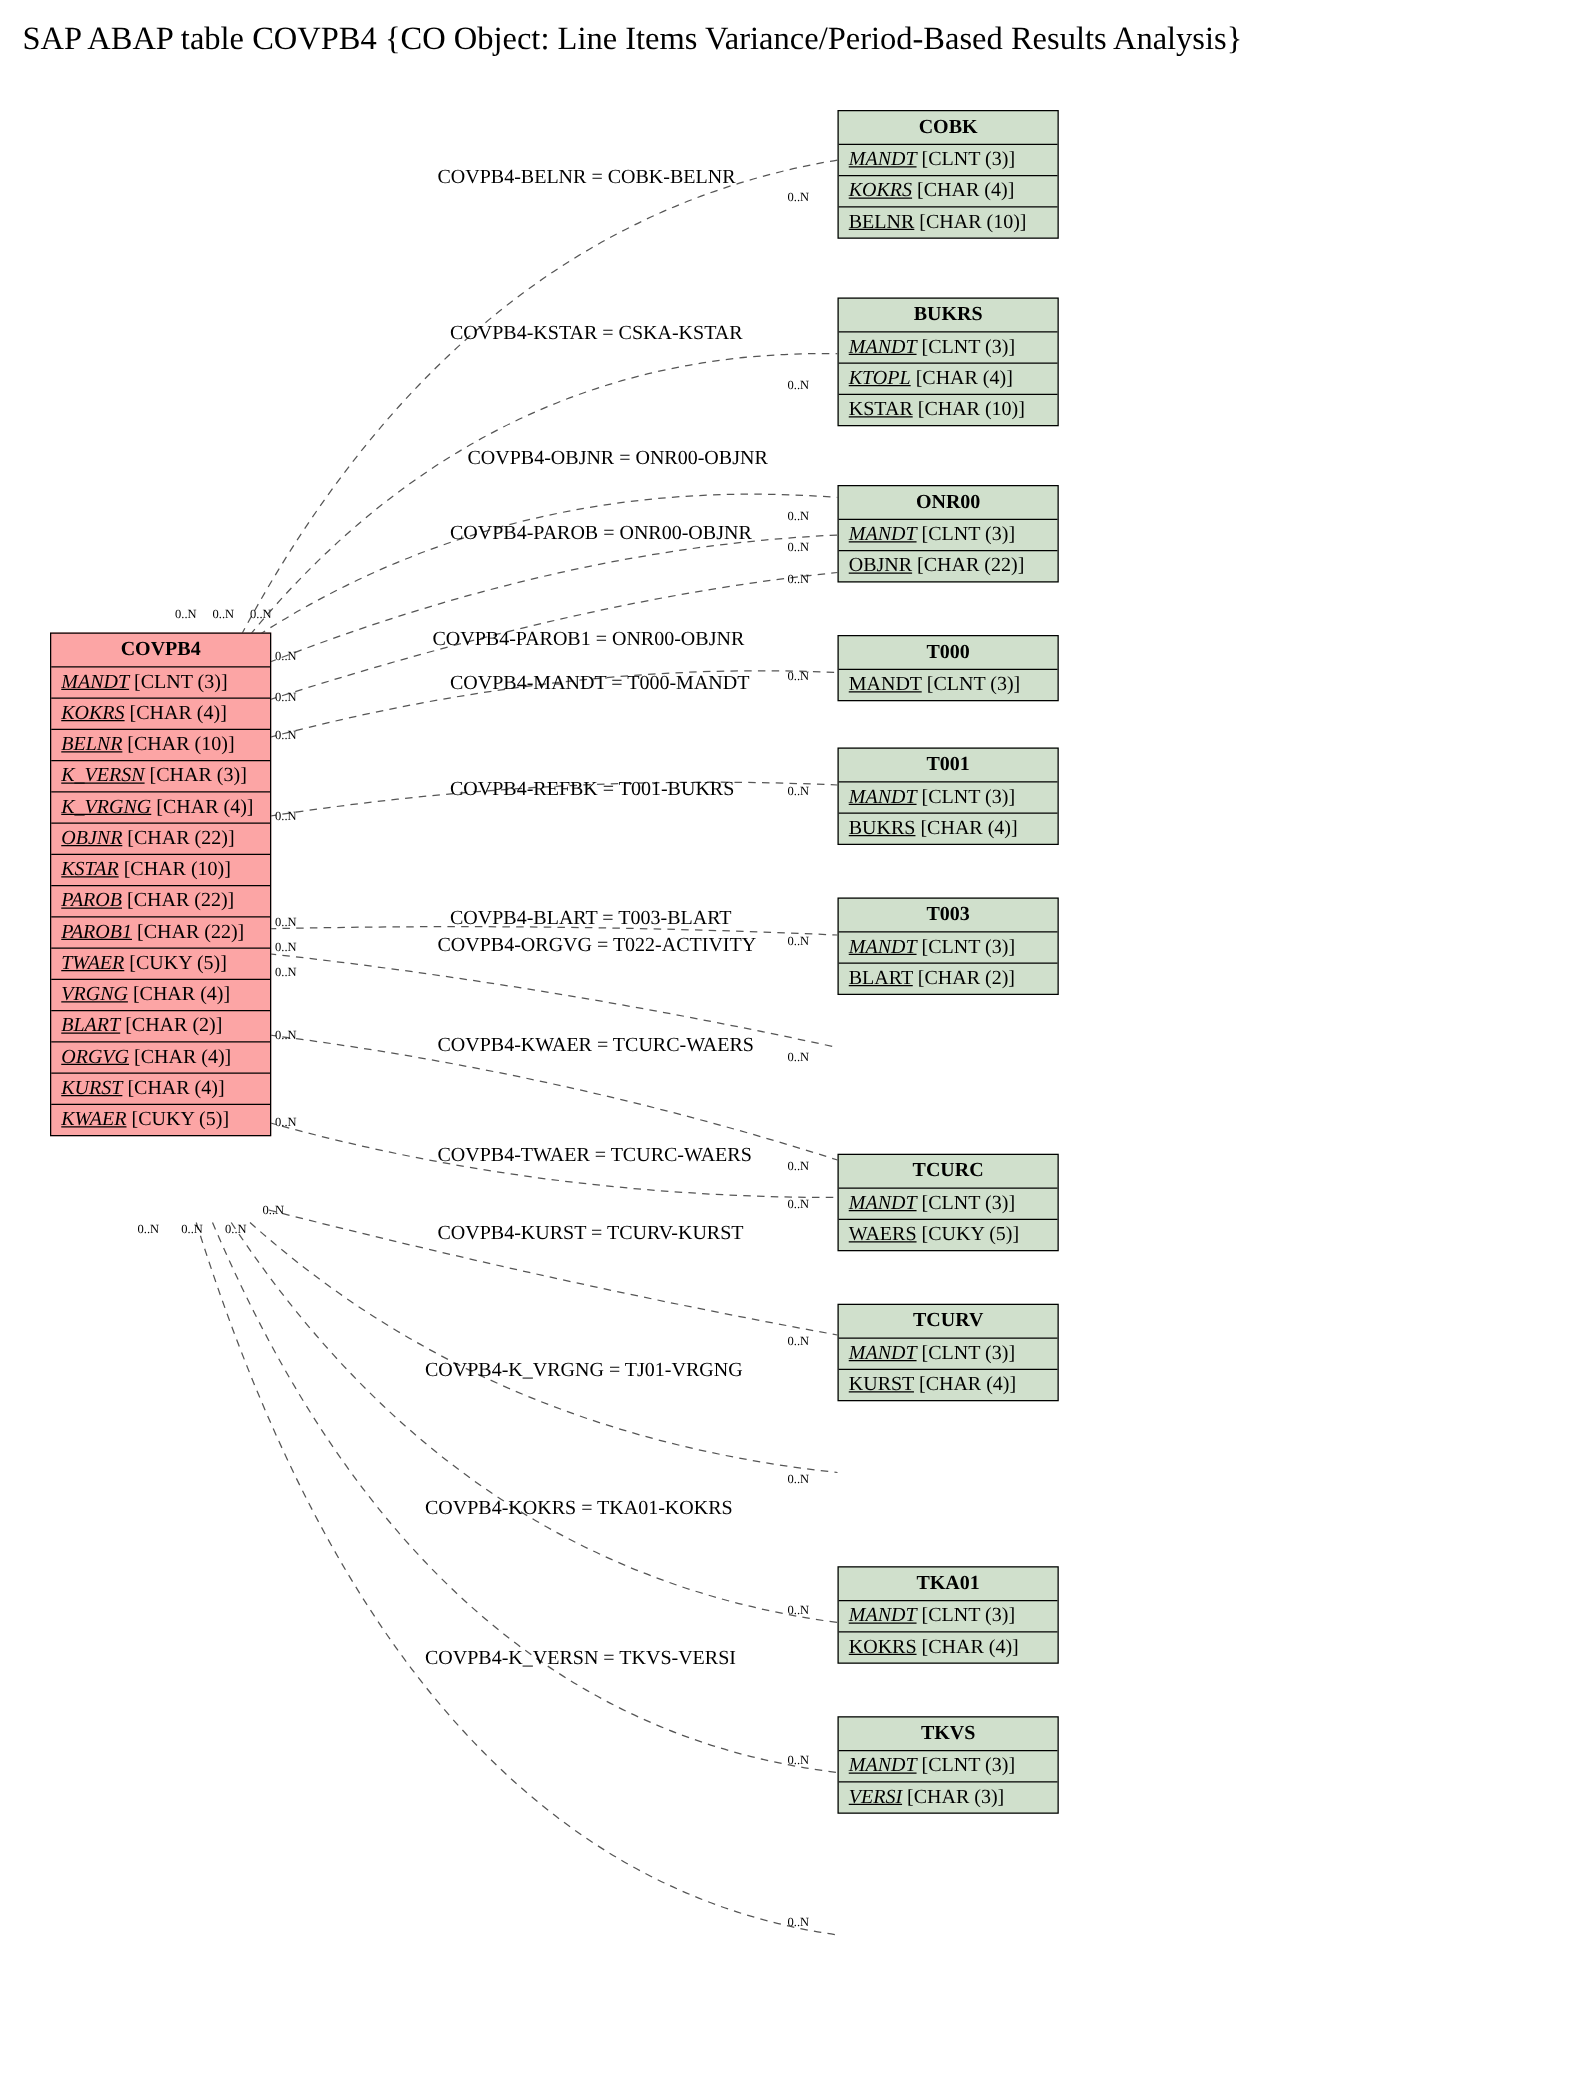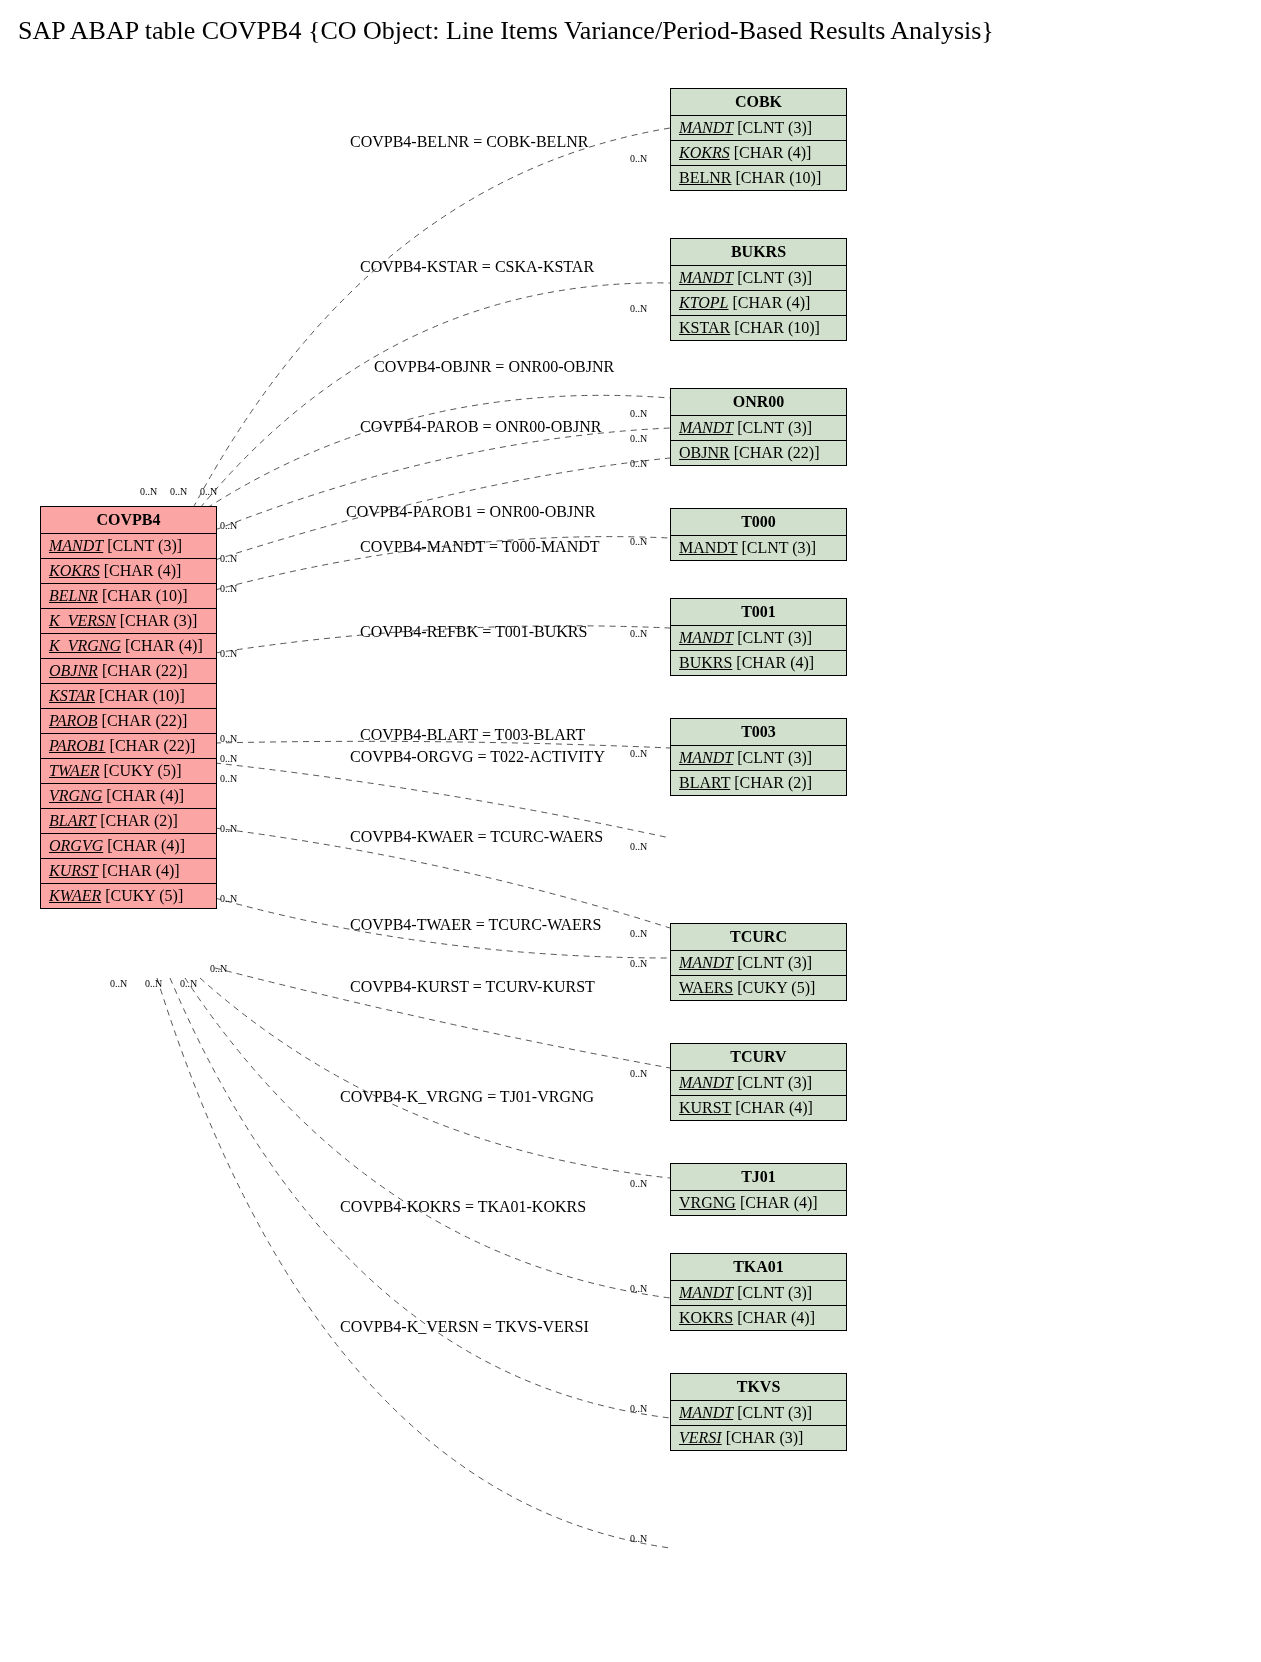--- a/index.html
+++ b/index.html
@@ -144,24 +144,20 @@
   <div class="entity ref-entity" id="ref-7" style="left:660px; top:865px; width:175px;">
       <div class="entity-header">TCURC</div>
       <div class="entity-row"><span class="fn">MANDT</span><span> [CLNT (3)]</span></div>
       <div class="entity-row"><span style="font-style: normal; text-decoration: underline;">WAERS</span><span> [CUKY (5)]</span></div>
     </div>
   <div class="entity ref-entity" id="ref-8" style="left:660px; top:985px; width:175px;">
       <div class="entity-header">TCURV</div>
       <div class="entity-row"><span class="fn">MANDT</span><span> [CLNT (3)]</span></div>
       <div class="entity-row"><span style="font-style: normal; text-decoration: underline;">KURST</span><span> [CHAR (4)]</span></div>
     </div>
-  <div class="entity ref-entity" id="ref-9" style="left:660px; top:1105px;width:175px;">
-      <div class="entity-header">TJ01</div>
-      <div class="entity-row"><span style="font-style: normal; text-decoration: underline;">VRGNG</span><span> [CHAR (4)]</span></div>
-    </div>
   <div class="entity ref-entity" id="ref-10" style="left:660px; top:1195px;width:175px;">
       <div class="entity-header">TKA01</div>
       <div class="entity-row"><span class="fn">MANDT</span><span> [CLNT (3)]</span></div>
       <div class="entity-row"><span style="font-style: normal; text-decoration: underline;">KOKRS</span><span> [CHAR (4)]</span></div>
     </div>
   <div class="entity ref-entity" id="ref-11" style="left:660px; top:1315px;width:175px;">
       <div class="entity-header">TKVS</div>
       <div class="entity-row"><span class="fn">MANDT</span><span> [CLNT (3)]</span></div>
       <div class="entity-row"><span class="fn">VERSI</span><span> [CHAR (3)]</span></div>
     </div>

